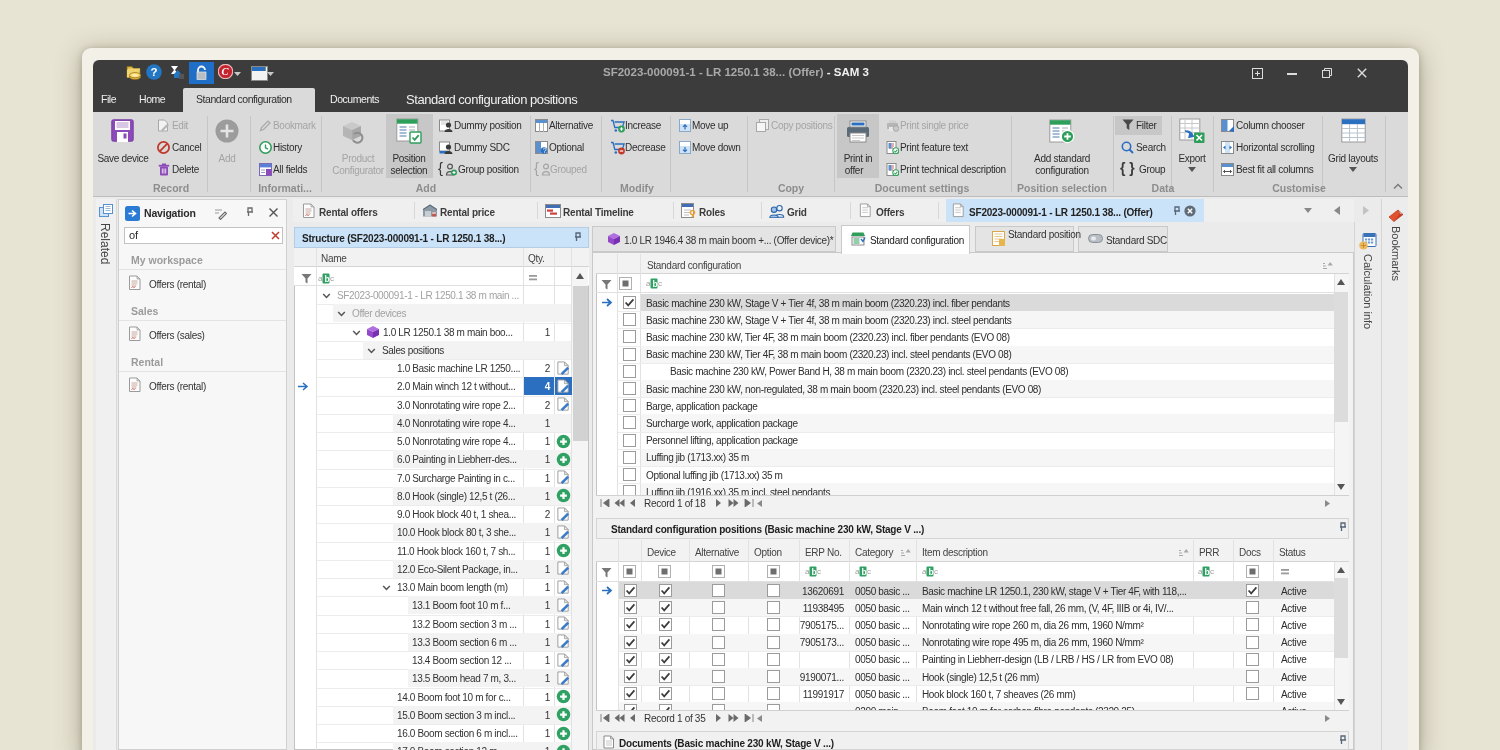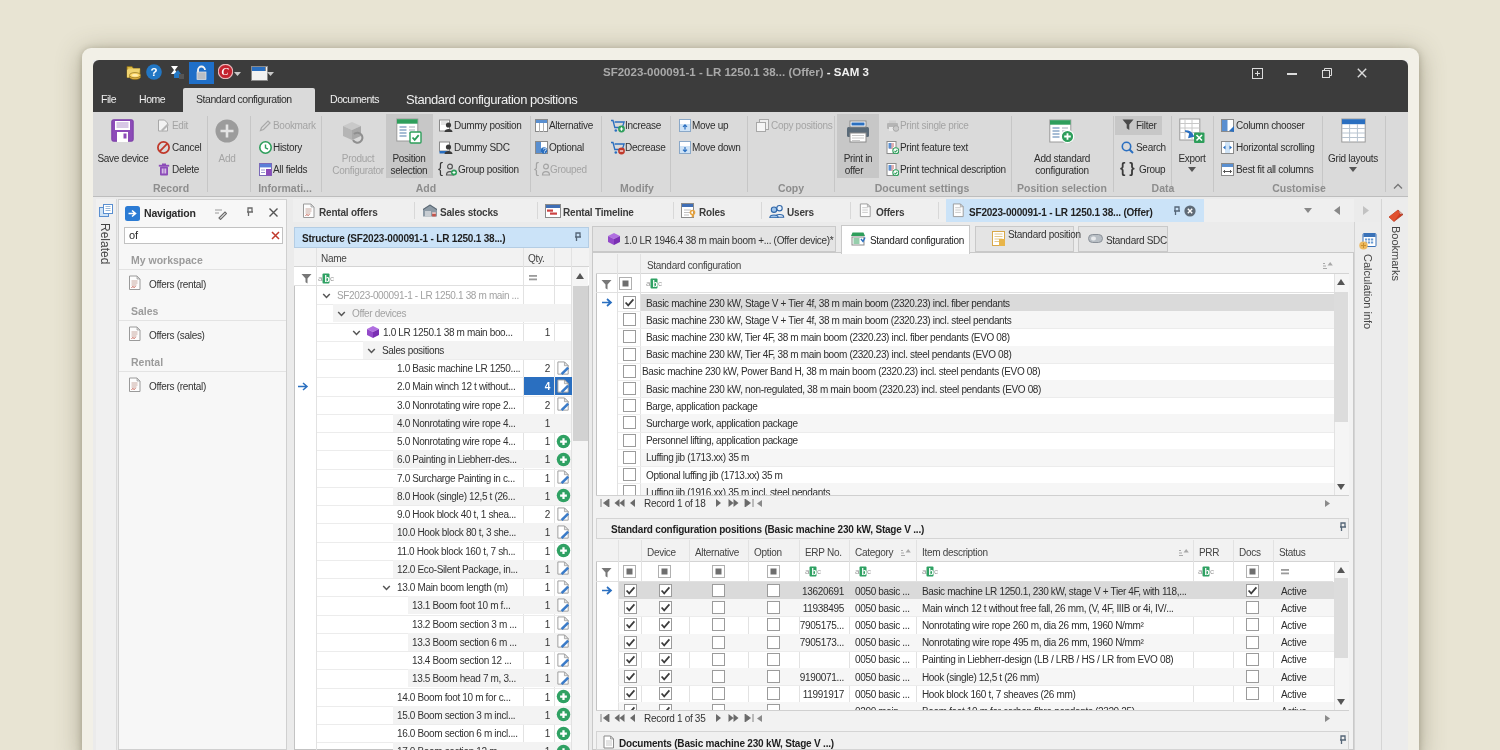--- a/index.html
+++ b/index.html
@@ -392,21 +392,21 @@
   </svg>
 <div class="tx h" style="left:319px;top:206px;color:#3c3c3c">Rental offers</div>
 <div class="vline" style="left:537px;top:202px;height:17px;background:#d8d8d8"></div>
 <svg style="position:absolute;left:421.7px;top:203px" width="16" height="15" viewBox="0 0 16 15">
     <path d="M1 6 L8 1.5 L15 6 V13.5 H1 z" fill="#8d9aa5"></path>
     <path d="M1 6 L8 1.5 L15 6 v1.2 L8 2.8 L1 7.2 z" fill="#5d6a75"></path>
     <rect x="3" y="8" width="6" height="5.5" fill="#c8cdd2"></rect>
     <rect x="10.2" y="9.5" width="3.6" height="4" fill="#c4534a"></rect>
     <rect x="10.2" y="9.5" width="3.6" height="1.1" fill="#fff"></rect>
   </svg>
-<div class="tx h" style="left:440px;top:206px;color:#3c3c3c">Sales stocks</div>
+<div class="tx h" style="left:440px;top:206px;color:#3c3c3c">Rental price</div>
 <div class="vline" style="left:673px;top:202px;height:17px;background:#d8d8d8"></div>
 <svg style="position:absolute;left:545.3px;top:204px" width="16" height="14" viewBox="0 0 16 14">
     <rect x="0.5" y="0.5" width="15" height="13" fill="#fff" stroke="#8a8a8a"></rect>
     <rect x="1" y="1" width="14" height="3" fill="#3f6eb5"></rect>
     <rect x="2" y="5.5" width="6" height="2.2" fill="#c44"></rect>
     <rect x="5" y="8.5" width="7" height="2.2" fill="#c44"></rect>
   </svg>
 <div class="tx h" style="left:563px;top:206px;color:#3c3c3c">Rental Timeline</div>
 <div class="vline" style="left:761px;top:202px;height:17px;background:#d8d8d8"></div>
 <svg style="position:absolute;left:680.8px;top:203px" width="15" height="15" viewBox="0 0 15 15">
@@ -417,21 +417,21 @@
     <path d="M11.5 11 v3.2 M11.5 13 h1.6" stroke="#e8a33d" stroke-width="1.6"></path>
   </svg>
 <div class="tx h" style="left:699px;top:206px;color:#3c3c3c">Roles</div>
 <div class="vline" style="left:850px;top:202px;height:17px;background:#d8d8d8"></div>
 <svg style="position:absolute;left:768.8px;top:204px" width="16" height="14" viewBox="0 0 16 14">
     <circle cx="10.5" cy="4.2" r="2.7" fill="#e8f1fb" stroke="#2f66a8" stroke-width="1.1"></circle>
     <path d="M6.3 13.2 c0-3.6 8.4-3.6 8.4 0 z" fill="#e8f1fb" stroke="#2f66a8" stroke-width="1.1"></path>
     <circle cx="5" cy="5.7" r="2.7" fill="#9dc3ea" stroke="#2f66a8" stroke-width="1.1"></circle>
     <path d="M0.8 13.8 c0-3.8 8.4-3.8 8.4 0 z" fill="#9dc3ea" stroke="#2f66a8" stroke-width="1.1"></path>
   </svg>
-<div class="tx h" style="left:787px;top:206px;color:#3c3c3c">Users</div>
+<div class="tx h" style="left:787px;top:206px;color:#3c3c3c">Grid</div>
 <div class="vline" style="left:938px;top:202px;height:17px;background:#d8d8d8"></div>
 <svg style="position:absolute;left:858.4px;top:203px" width="15" height="15" viewBox="0 0 15 16">
     <path d="M2 1 h7.5 l3 3 v10.5 h-10.5 z" fill="#fdfdfd" stroke="#9a9a9a"></path>
     <path d="M9.5 1 l3 3 h-3 z" fill="#ddd" stroke="#9a9a9a" stroke-width=".7"></path>
     <path d="M4 5 h6 M4 7.5 h6 M4 10 h6" stroke="#c8c8c8"></path>
   </svg>
 <div class="tx h" style="left:876px;top:206px;color:#3c3c3c">Offers</div>
 <div class="ab" style="left:946px;top:199px;width:258px;height:23px;background:#cbe3f8"></div>
 <svg style="position:absolute;left:951px;top:203px" width="15" height="15" viewBox="0 0 15 16">
     <path d="M2 1 h7.5 l3 3 v10.5 h-10.5 z" fill="#fdfdfd" stroke="#9a9a9a"></path>
@@ -771,21 +771,21 @@
 <div class="hline" style="left:618px;top:345.6px;width:716px;background:#ececec"></div>
 <div class="ab" style="left:641px;top:345.6px;width:693px;height:17.2px;background:#f6f6f6"></div>
 <svg style="position:absolute;left:623px;top:347.6px" width="13" height="13" viewBox="0 0 13 13">
     <rect x="0.5" y="0.5" width="12" height="12" fill="#fff" stroke="#9b9b9b"></rect>
   </svg>
 <div class="txc" style="left:646px;top:348.1px;width:688px">Basic machine 230 kW, Tier 4F, 38 m main boom (2320.23) incl. steel pendants (EVO 08)</div>
 <div class="hline" style="left:618px;top:362.8px;width:716px;background:#ececec"></div>
 <svg style="position:absolute;left:623px;top:364.8px" width="13" height="13" viewBox="0 0 13 13">
     <rect x="0.5" y="0.5" width="12" height="12" fill="#fff" stroke="#9b9b9b"></rect>
   </svg>
-<div class="txc" style="left:642px;top:365.3px;width:688px">Basic machine 230 kW, Power Band H, 38 m main boom (2320.23) incl. steel pendants (EVO 08)</div>
+<div class="txc" style="left:670px;top:365.3px;width:688px">Basic machine 230 kW, Power Band H, 38 m main boom (2320.23) incl. steel pendants (EVO 08)</div>
 <div class="hline" style="left:618px;top:380.0px;width:716px;background:#ececec"></div>
 <div class="ab" style="left:641px;top:380.0px;width:693px;height:17.2px;background:#f6f6f6"></div>
 <svg style="position:absolute;left:623px;top:382.0px" width="13" height="13" viewBox="0 0 13 13">
     <rect x="0.5" y="0.5" width="12" height="12" fill="#fff" stroke="#9b9b9b"></rect>
   </svg>
 <div class="txc" style="left:646px;top:382.5px;width:688px">Basic machine 230 kW, non-regulated, 38 m main boom (2320.23) incl. steel pendants (EVO 08)</div>
 <div class="hline" style="left:618px;top:397.2px;width:716px;background:#ececec"></div>
 <svg style="position:absolute;left:623px;top:399.2px" width="13" height="13" viewBox="0 0 13 13">
     <rect x="0.5" y="0.5" width="12" height="12" fill="#fff" stroke="#9b9b9b"></rect>
   </svg>

